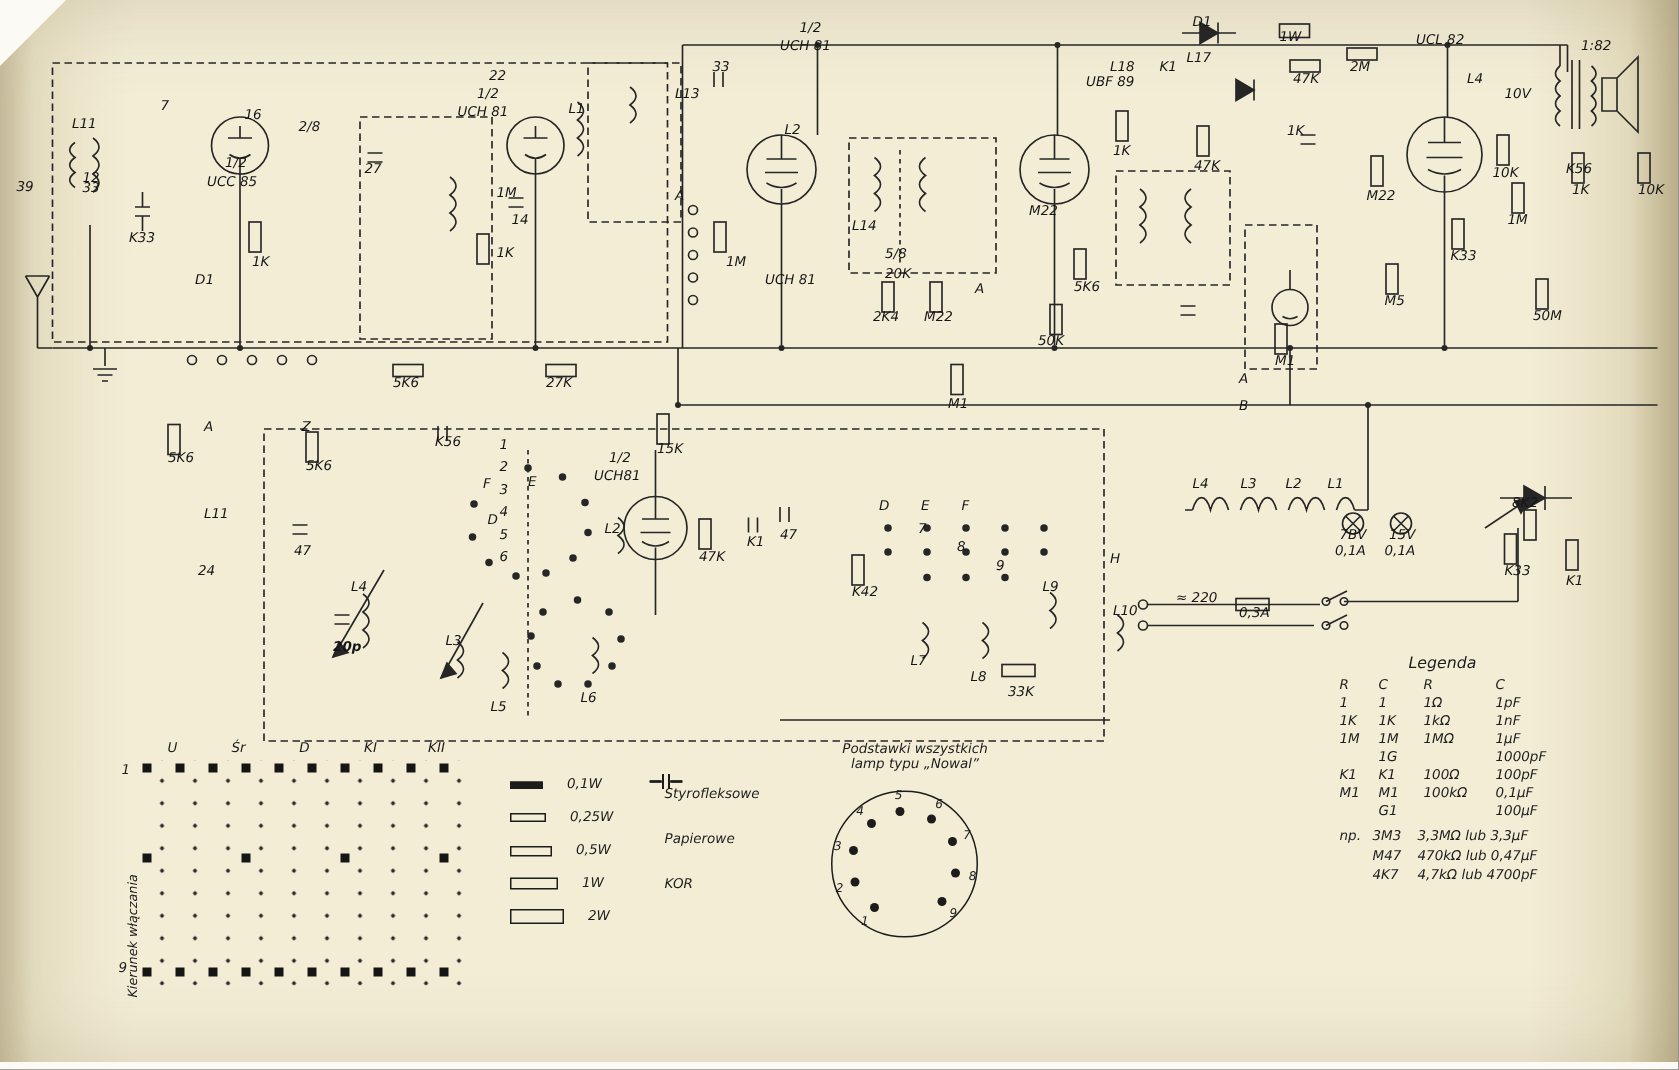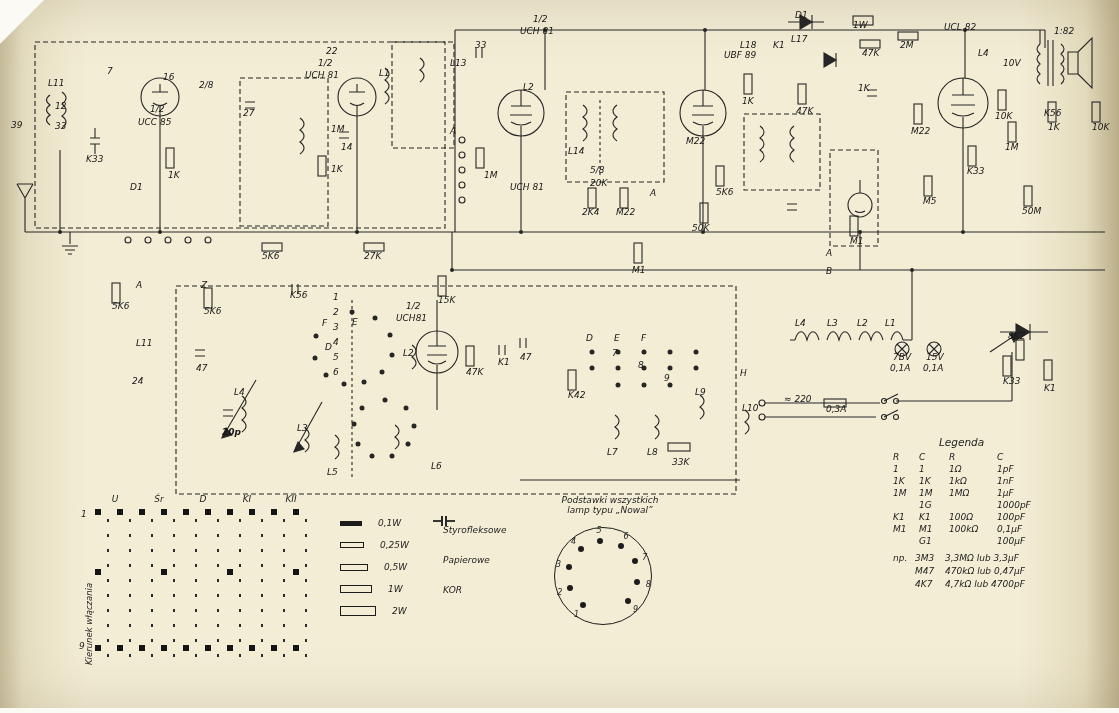--- a/index.html
+++ b/index.html
@@ -262,21 +262,21 @@
         <path d="M1020,332 l-10,2 l4,8 z" fill="#262626"></path>
     </g>
   </svg>
 
   <div class="corner"></div>
   <div class="bottom-edge"></div>
 
   <div id="labels">
       <span class="lbl" style="left: 48px; top: 78px;">L11</span>
       <span class="lbl" style="left: 107px; top: 66px;">7</span>
-      <span class="lbl" style="left: 55px; top: 101px;">12</span>
+      <span class="lbl" style="left: 55px; top: 114px;">12</span>
       <span class="lbl" style="left: 55px; top: 121px;">33</span>
       <span class="lbl" style="left: 11px; top: 120px;">39</span>
       <span class="lbl" style="left: 150px; top: 104px;">1/2</span>
       <span class="lbl" style="left: 138px; top: 117px; text-align: right;">UCC 85</span>
       <span class="lbl" style="left: 86px; top: 154px;">K33</span>
       <span class="lbl" style="left: 168px; top: 170px;">1K</span>
       <span class="lbl" style="left: 130px; top: 182px;">D1</span>
       <span class="lbl" style="left: 199px; top: 80px;">2/8</span>
       <span class="lbl" style="left: 163px; top: 72px;">16</span>
       <span class="lbl" style="left: 243px; top: 108px;">27</span>
@@ -348,22 +348,22 @@
       <span class="lbl" style="left: 403px; top: 348px;">L2</span>
       <span class="lbl" style="left: 466px; top: 367px;">47K</span>
       <span class="lbl" style="left: 498px; top: 357px;">K1</span>
       <span class="lbl" style="left: 520px; top: 352px;">47</span>
       <span class="lbl" style="left: 568px; top: 390px;">K42</span>
       <span class="lbl" style="left: 672px; top: 457px;">33K</span>
       <span class="lbl" style="left: 222px; top: 427px; font-weight: bold;">20p</span>
       <span class="lbl" style="left: 234px; top: 387px;">L4</span>
       <span class="lbl" style="left: 297px; top: 423px;">L3</span>
       <span class="lbl" style="left: 327px; top: 467px;">L5</span>
-      <span class="lbl" style="left: 387px; top: 461px; margin-left: 44px;">L6</span>
-      <span class="lbl" style="left: 607px; top: 447px;">L7</span>
+      <span class="lbl" style="left: 387px; top: 461px;">L6</span>
+      <span class="lbl" style="left: 607px; top: 436px;">L7</span>
       <span class="lbl" style="left: 647px; top: 447px;">L8</span>
       <span class="lbl" style="left: 695px; top: 387px;">L9</span>
       <span class="lbl" style="left: 742px; top: 403px;">L10</span>
       <span class="lbl" style="left: 586px; top: 333px;">D</span>
       <span class="lbl" style="left: 614px; top: 333px;">E</span>
       <span class="lbl" style="left: 641px; top: 333px;">F</span>
       <span class="lbl" style="left: 740px; top: 368px;">H</span>
       <span class="lbl" style="left: 322px; top: 318px;">F</span>
       <span class="lbl" style="left: 352px; top: 317px;">E</span>
       <span class="lbl" style="left: 325px; top: 342px;">D</span>

